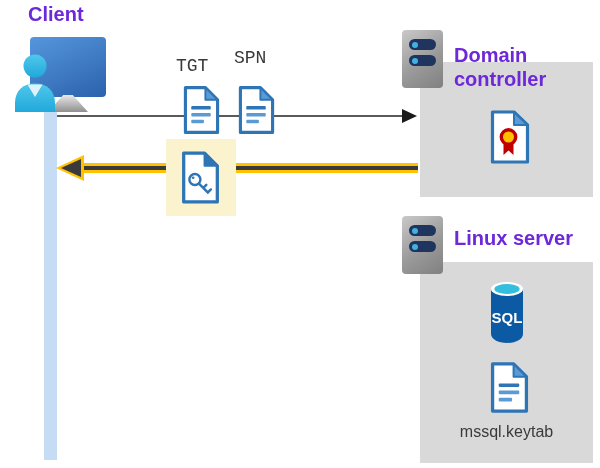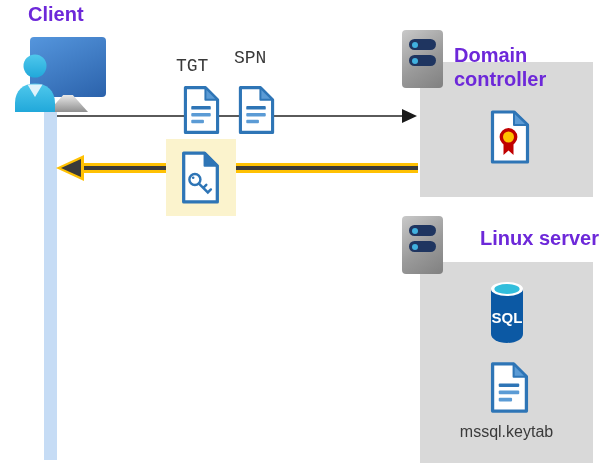--- a/index.html
+++ b/index.html
@@ -127,21 +127,21 @@
   </div>
 
   <svg class="abs z3" style="left:489px; top:110px;" width="42" height="54" viewBox="0 0 42 54">
     <path d="M3.5 2 H25 L38.5 15 V52 H3.5 Z" fill="#fff" stroke="#2e75b6" stroke-width="3.2" stroke-linejoin="round"></path>
     <path d="M25 2 V15 H38.5 Z" fill="#5b9bd5" stroke="#2e75b6" stroke-width="2" stroke-linejoin="round"></path>
     <path d="M14.5 31 V45 L19.5 40.5 L24.5 45 V31 Z" fill="#c00000"></path>
     <circle cx="19.5" cy="27" r="7.2" fill="#ffc000" stroke="#c00000" stroke-width="3.4"></circle>
   </svg>
 
   <div class="abs panel" id="ls-panel"></div>
-  <div class="abs section-label" style="left:454px; top:227px; width:145px;text-align:right;">Linux server</div>
+  <div class="abs section-label" style="left:454px; top:227px; width:145px;">Linux server</div>
   <div class="abs server z3" style="left:402px; top:216px;">
     <div class="bar b1">
         <div class="dot"></div>
       </div>
     <div class="bar b2">
         <div class="dot"></div>
       </div>
   </div>
 
   <svg class="abs z3" style="left:489px; top:280px;" width="36" height="64" viewBox="0 0 36 64">

